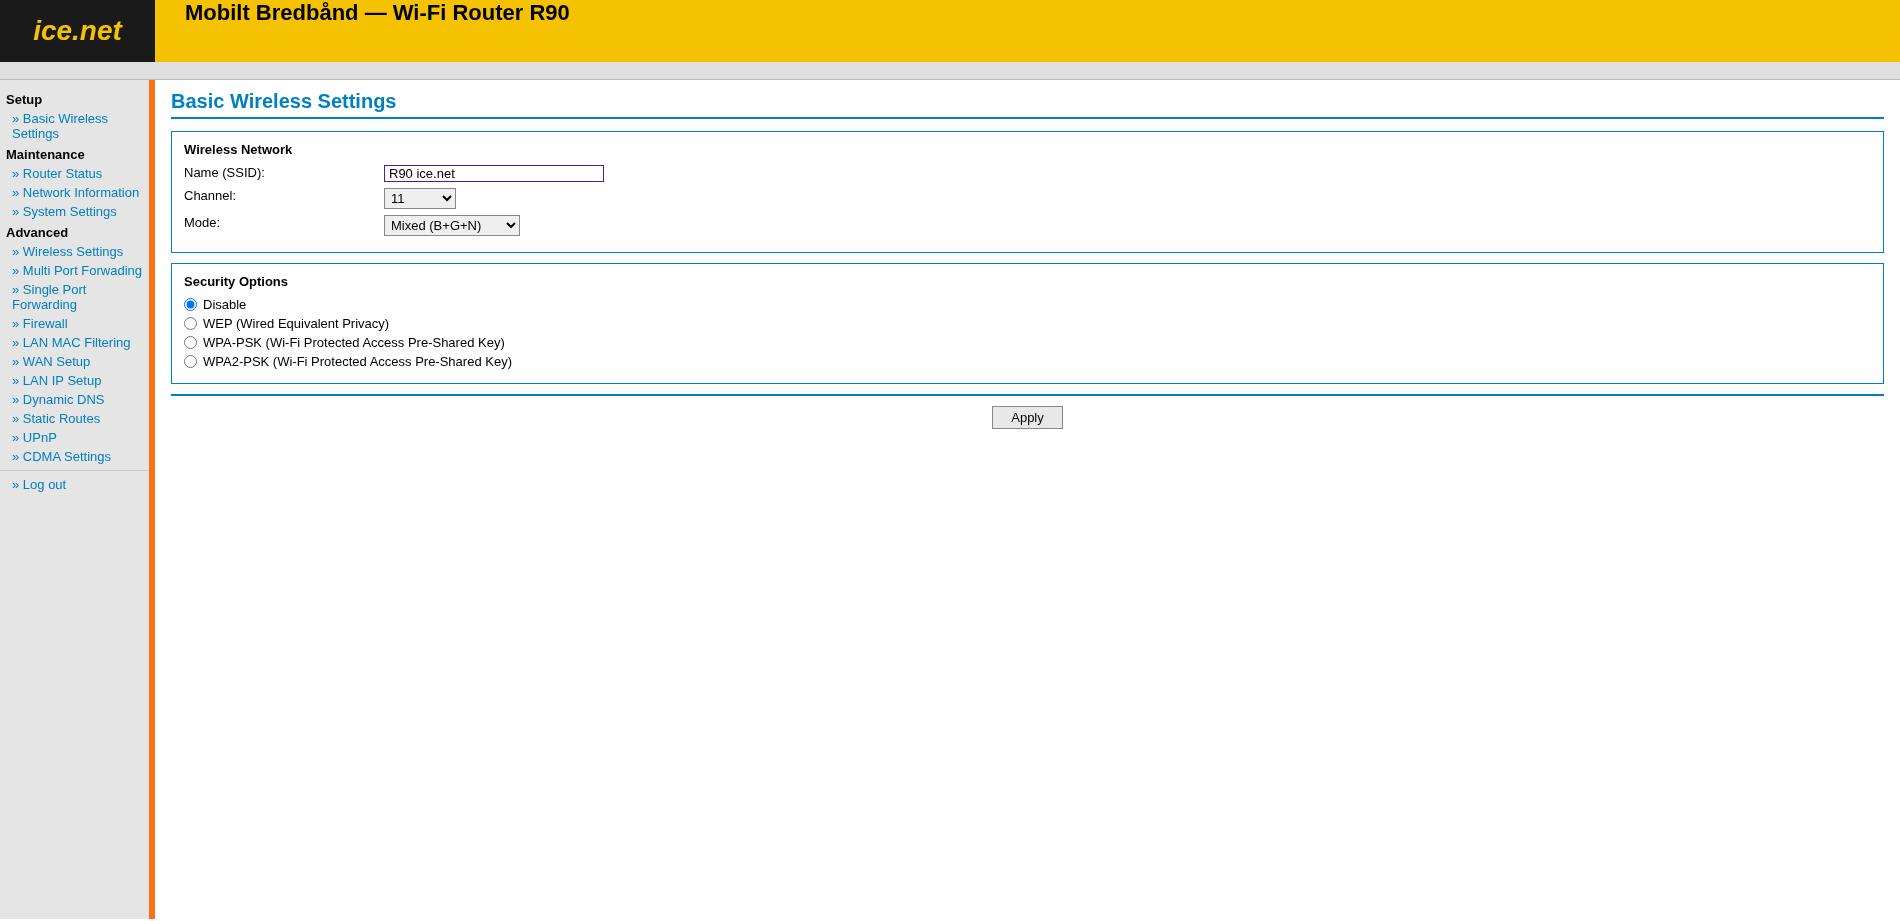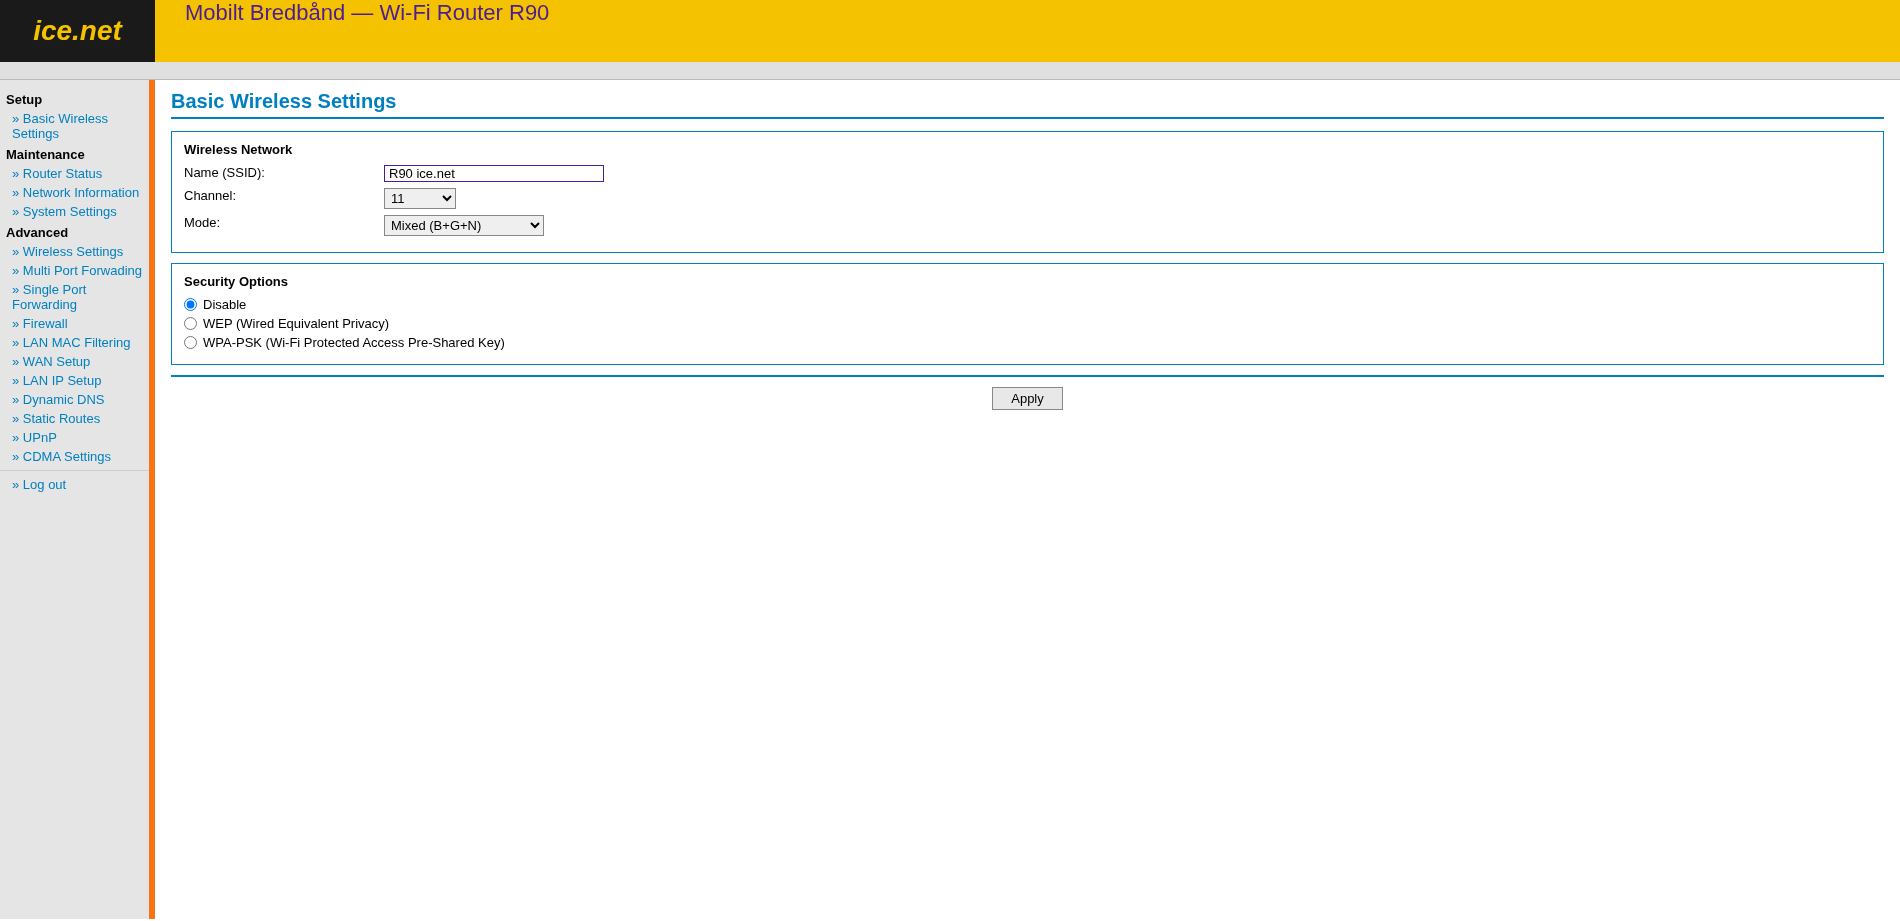--- a/index.html
+++ b/index.html
@@ -23,22 +23,22 @@
     }
     #logo-text {
       color: #f5c200;
       font-size: 28px;
       font-weight: bold;
       font-style: italic;
     }
     #header-title {
       padding-left: 30px;
       font-size: 22px;
-      font-weight: normal;
-      color: #4c1d95;
+      font-weight: bold;
+      color: #000000;
     }
 
     
     #layout {
       display: flex;
       min-height: calc(921px - 62px - 20px);
     }
 
     
     #sidebar {
@@ -111,21 +111,21 @@
       padding: 0 4px;
       font-size: 13px;
     }
     .field-input select {
       width: 72px;
       font-size: 13px;
       border: 1px solid #888;
       padding: 1px 2px;
     }
     .field-input select.mode-select {
-      width: 160px;
+      width: 136px;
     }
 
     .security-section {
       border: 1px solid #0080c0;
       padding: 10px 12px;
       margin-bottom: 10px;
     }
     .radio-row {
       display: flex;
       align-items: center;
@@ -247,20 +247,24 @@
         <label class="radio-label" for="sec-disable">Disable</label>
       </div>
       <div class="radio-row">
         <input type="radio" name="security" id="sec-wep" style="">
         <label class="radio-label" for="sec-wep">WEP (Wired Equivalent Privacy)</label>
       </div>
       <div class="radio-row">
         <input type="radio" name="security" id="sec-wpa-psk" style="">
         <label class="radio-label" for="sec-wpa-psk">WPA-PSK (Wi-Fi Protected Access Pre-Shared Key)</label>
       </div>
+      <div class="radio-row">
+        <input type="radio" name="security" id="sec-wpa2-psk" style="">
+        <label class="radio-label" for="sec-wpa2-psk">WPA2-PSK (Wi-Fi Protected Access Pre-Shared Key)</label>
+      </div>
     </div>
 
     <div class="apply-row">
       <button class="apply-btn">Apply</button>
     </div>
 
   </div>
 </div>
 
 </body></html>

